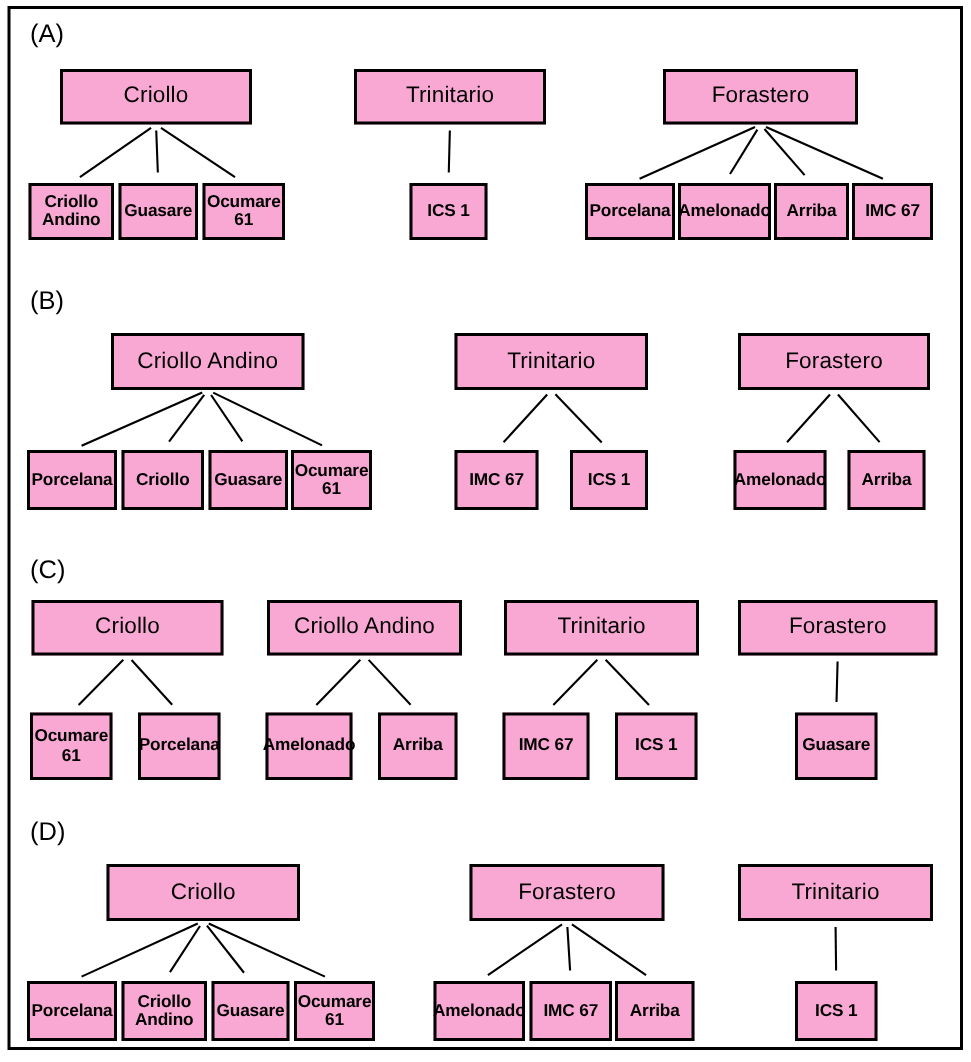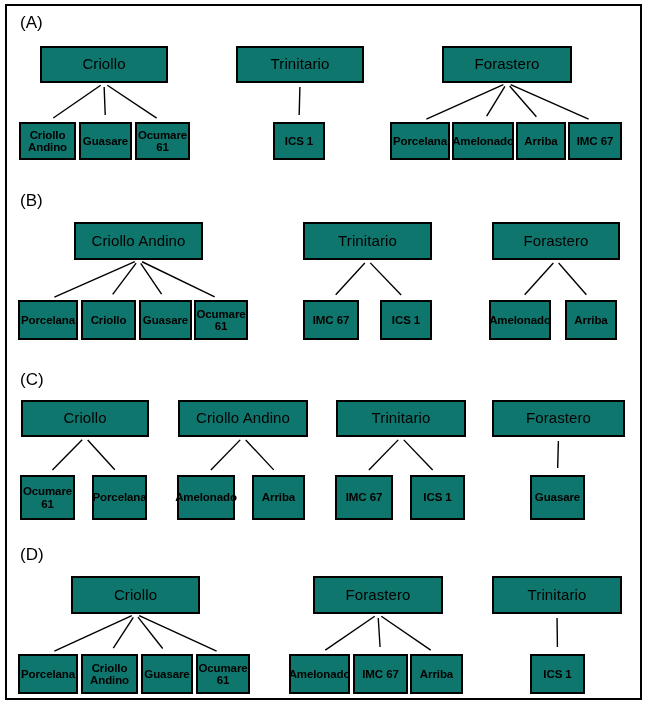--- a/index.html
+++ b/index.html
@@ -39,21 +39,21 @@
     left: 0;
     top: 0;
     width: 647px;
     height: 708px;
     pointer-events: none;
   }
   .node {
     position: absolute;
     box-sizing: border-box;
     border: 2px solid #000000;
-    background: #0f766e;
+    background: #f9a8d4;
     display: flex;
     align-items: center;
     justify-content: center;
     text-align: center;
     color: #000000;
     line-height: 1.08;
   }
   .node.parent {
     font-size: 15px;
     font-weight: 400;

